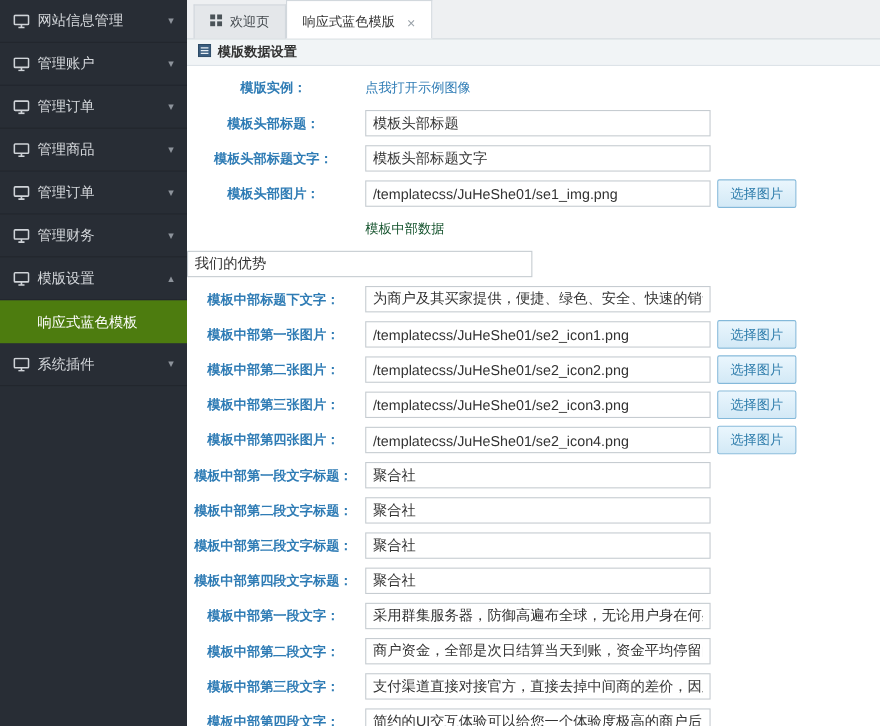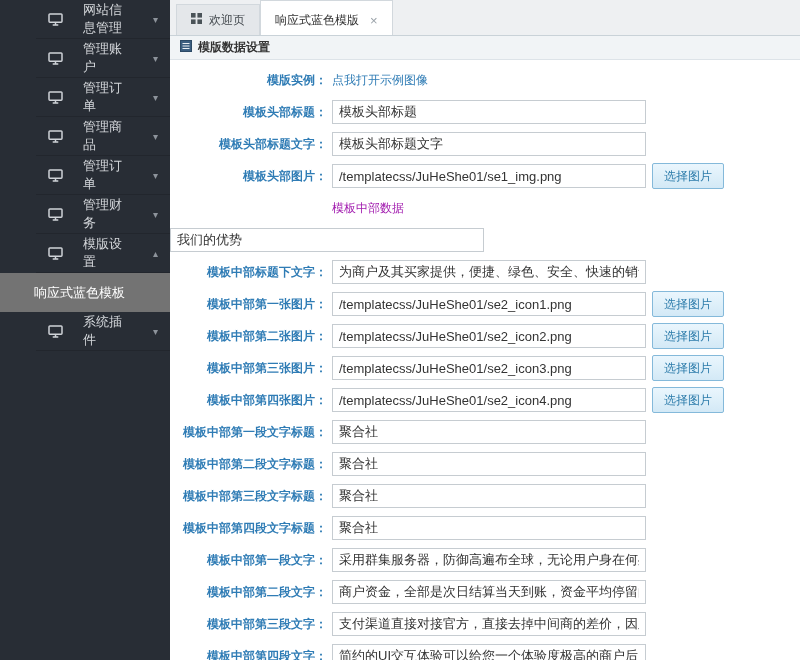--- a/index.html
+++ b/index.html
@@ -8,32 +8,32 @@
     font-family: "Liberation Sans", "DejaVu Sans", sans-serif;
     font-size: 12px;
     background: #fff;
     overflow: hidden;
   }
   .app { display:flex; width:800px; height:660px; overflow:hidden; }
 
   
   .sidebar { width:170px; flex-shrink:0; background:#282d35; color:#c8ccd2; }
   .side-item {
-    height:39px; display:flex; align-items:center; gap:20px;
+    height:39px; display:flex; align-items:center; gap:7px;
     padding:0 12px; border-bottom:1px solid #22262d;
-    font-size:13px; cursor:pointer; color:#d4d7db;margin-left:36px;
+    font-size:13px; cursor:pointer; color:#d4d7db;
   }
   .side-item .chev { margin-left:auto; font-size:10px; color:#8d939b; }
   .side-icon { display:flex; align-items:center; }
   .side-subitem {
     height:39px; display:flex; align-items:center;
     padding-left:34px; font-size:13px; cursor:pointer;
     border-bottom:1px solid #22262d;
   }
-  .side-subitem.active { background:#737373; color:#ffffff; border-bottom:none; }
+  .side-subitem.active { background:#4d7c0f; color:#ffffff; border-bottom:none; }
 
   
   .main { flex:1; display:flex; flex-direction:column; overflow:hidden; background:#fff; }
 
   .tabbar {
     height:36px; flex-shrink:0; background:#eef0f2;
     display:flex; align-items:stretch; padding-left:6px;
     border-bottom:1px solid #c9d2d8;
   }
   .tab {
@@ -48,38 +48,38 @@
   .panel-header {
     height:24px; flex-shrink:0; display:flex; align-items:center; gap:6px;
     padding:0 10px; background:#f1f4f6;
     border-bottom:1px solid #dde3e8;
     font-weight:bold; color:#333;
   }
 
   .form { flex:1; overflow:hidden; padding-top:4px; }
   .frow { display:flex; align-items:center; height:32px; }
   .flabel {
-    width:162px; flex-shrink:0; text-align:right; padding-right:5px;
+    width:162px; flex-shrink:0; text-align:center; padding-right:5px;
     color:#2f7cb5; font-weight:bold; white-space:nowrap;
   }
   .fvalue { display:flex; align-items:center; }
   .ftext {
     width:314px; height:24px; border:1px solid #c6ccd1; background:#fff;
     padding:0 6px; font-size:13px; color:#333;
     font-family:"Liberation Sans","DejaVu Sans",sans-serif;
     white-space:nowrap; overflow:hidden;
   }
   .fbtn {
     margin-left:6px; height:26px; padding:0 11px; font-size:12px;
     color:#2d7cab; background:linear-gradient(#eaf6fd,#d3e9f6);
     border:1px solid #84b9da; border-radius:2px; cursor:pointer;
     font-family:"Liberation Sans","DejaVu Sans",sans-serif;
   }
   .flink { color:#2f7cb5; text-decoration:none; cursor:pointer; }
-  .section-text { color:#a21caf; }
+  .section-text { color:#14532d; }
 </style>
 </head>
 <body>
 
 <div class="app">
 
   <aside class="sidebar">
     <div class="side-item">
       <span class="side-icon">
           <svg width="15" height="13" viewBox="0 0 16 14">

